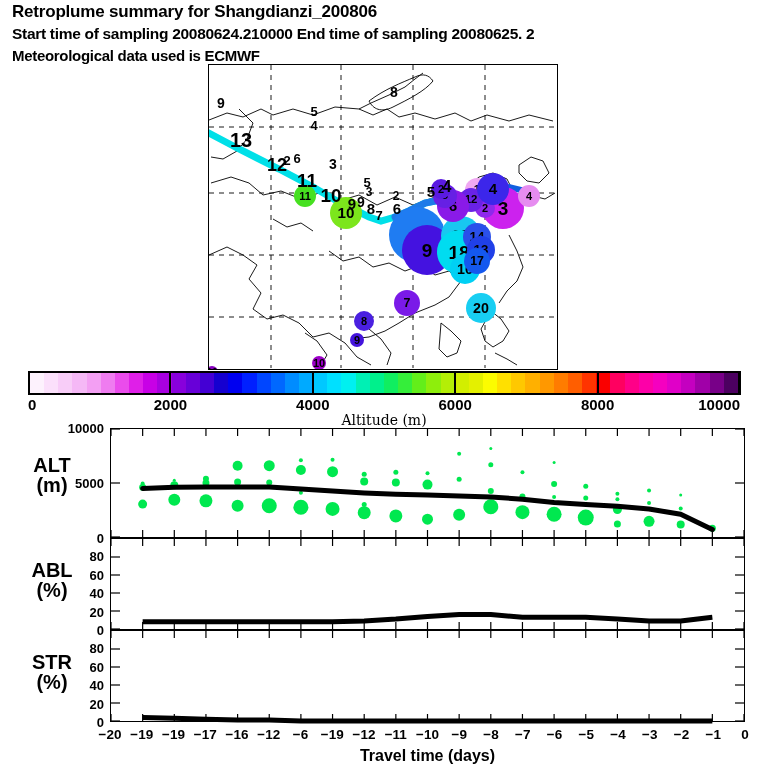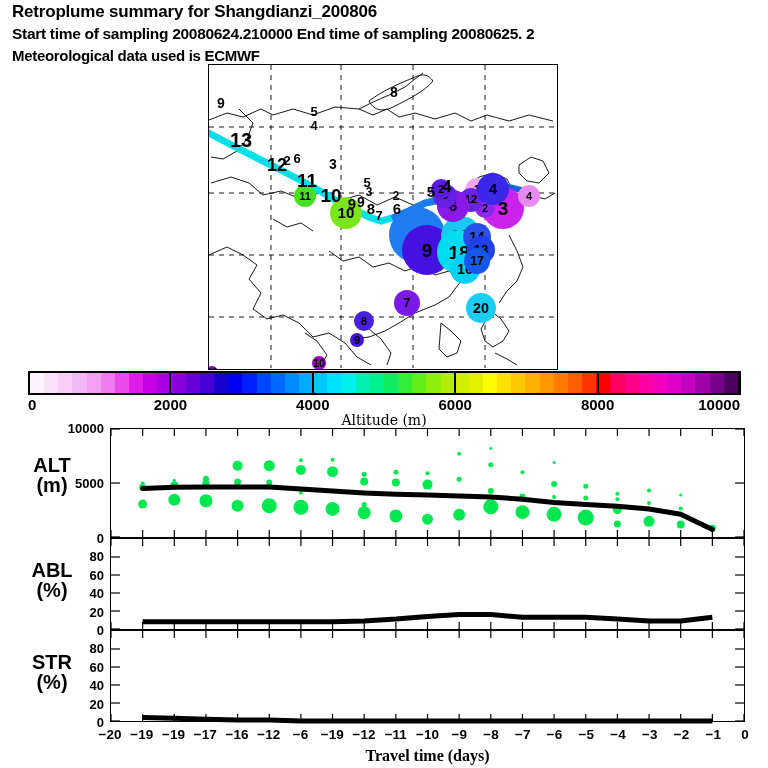--- a/index.html
+++ b/index.html
@@ -32,21 +32,21 @@
   .ylab{position:absolute;left:8px;width:88px;text-align:center;font-weight:bold;
         font-size:20px;line-height:1.02;}
   #ylab-alt{top:455px;}
   #ylab-abl{top:560px;}
   #ylab-str{top:652px;}
   .ytick{position:absolute;font-size:13px;font-weight:bold;text-align:right;
          transform:translateY(-50%);right:auto;}
   .xtick{position:absolute;font-size:13.5px;font-weight:bold;
          transform:translateX(-50%);top:727px;}
   #xaxis-title{position:absolute;top:747px;left:110px;width:635px;text-align:center;
-               font-size:16px;font-weight:bold;font-family:Liberation Serif, serif;}
+               font-size:16px;font-weight:bold;}
 </style>
 </head>
 <body>
 
 <div class="hdr" id="title-main">Retroplume summary for Shangdianzi_200806</div>
 <div class="hdr" id="title-times">Start time of sampling 20080624.210000      End time of sampling 20080625.    2</div>
 <div class="hdr" id="title-met">Meteorological data used is ECMWF</div>
 
 <div id="map-panel">
   <svg id="map-svg" width="347" height="303" viewBox="0 0 347 303">

